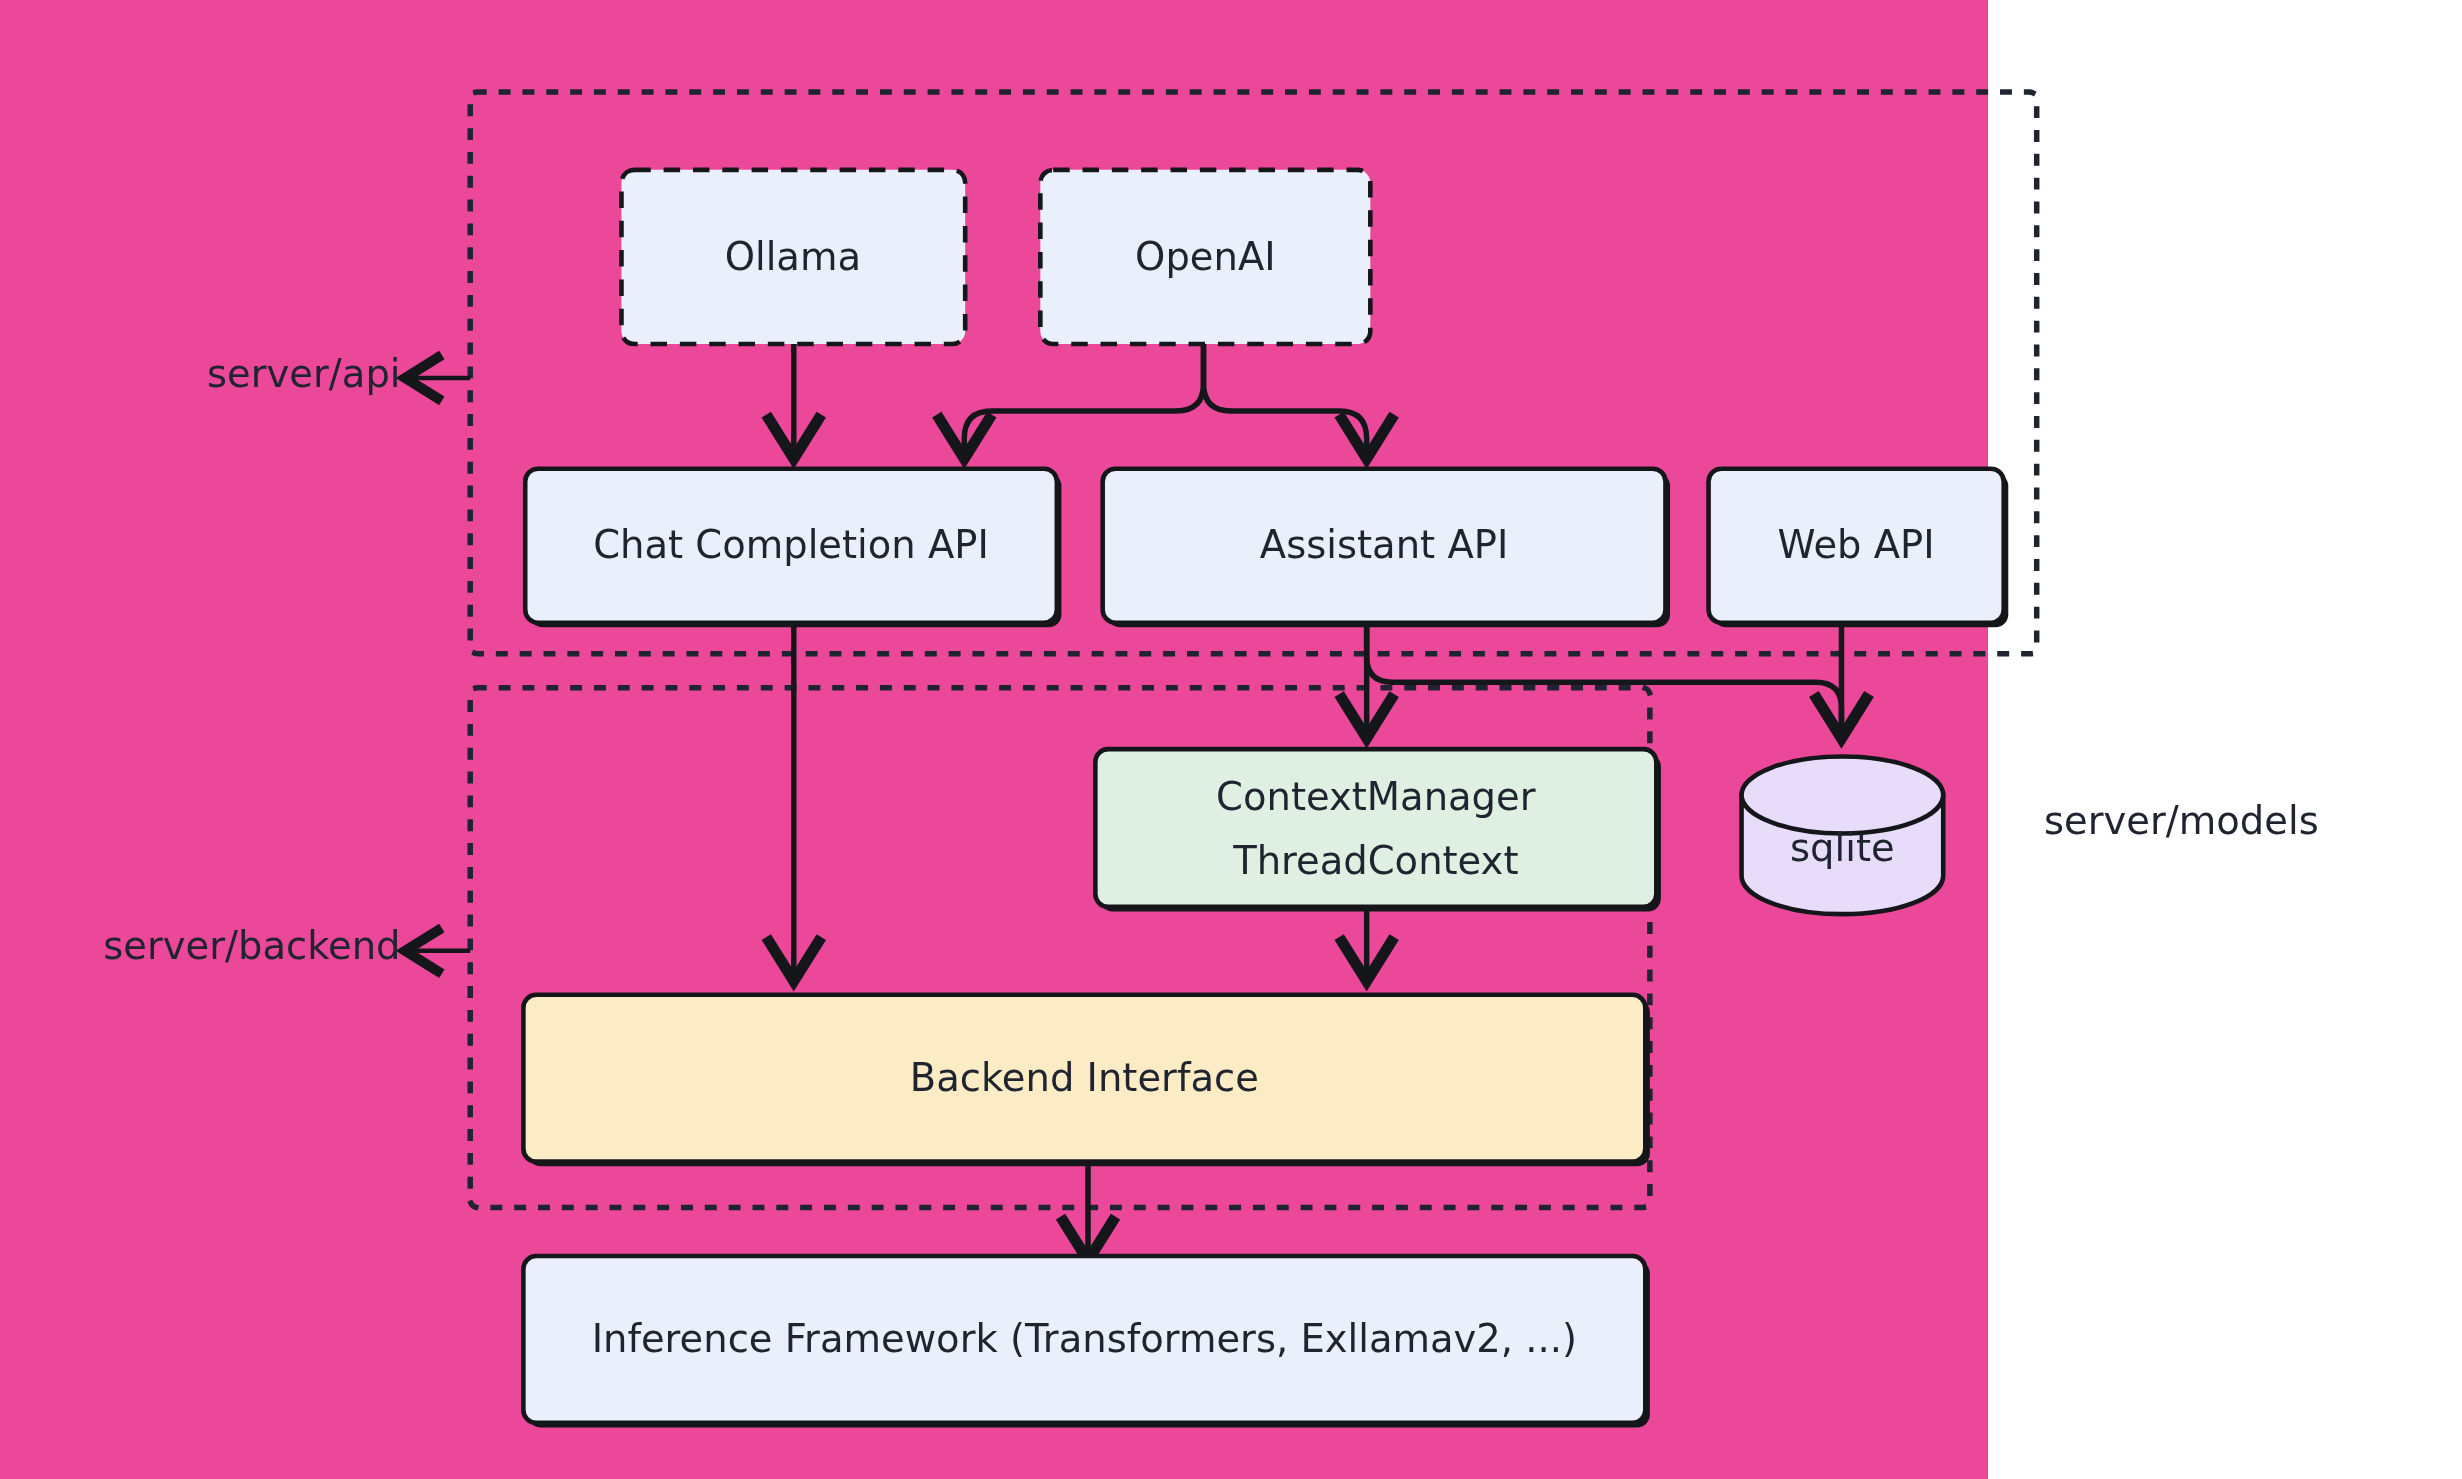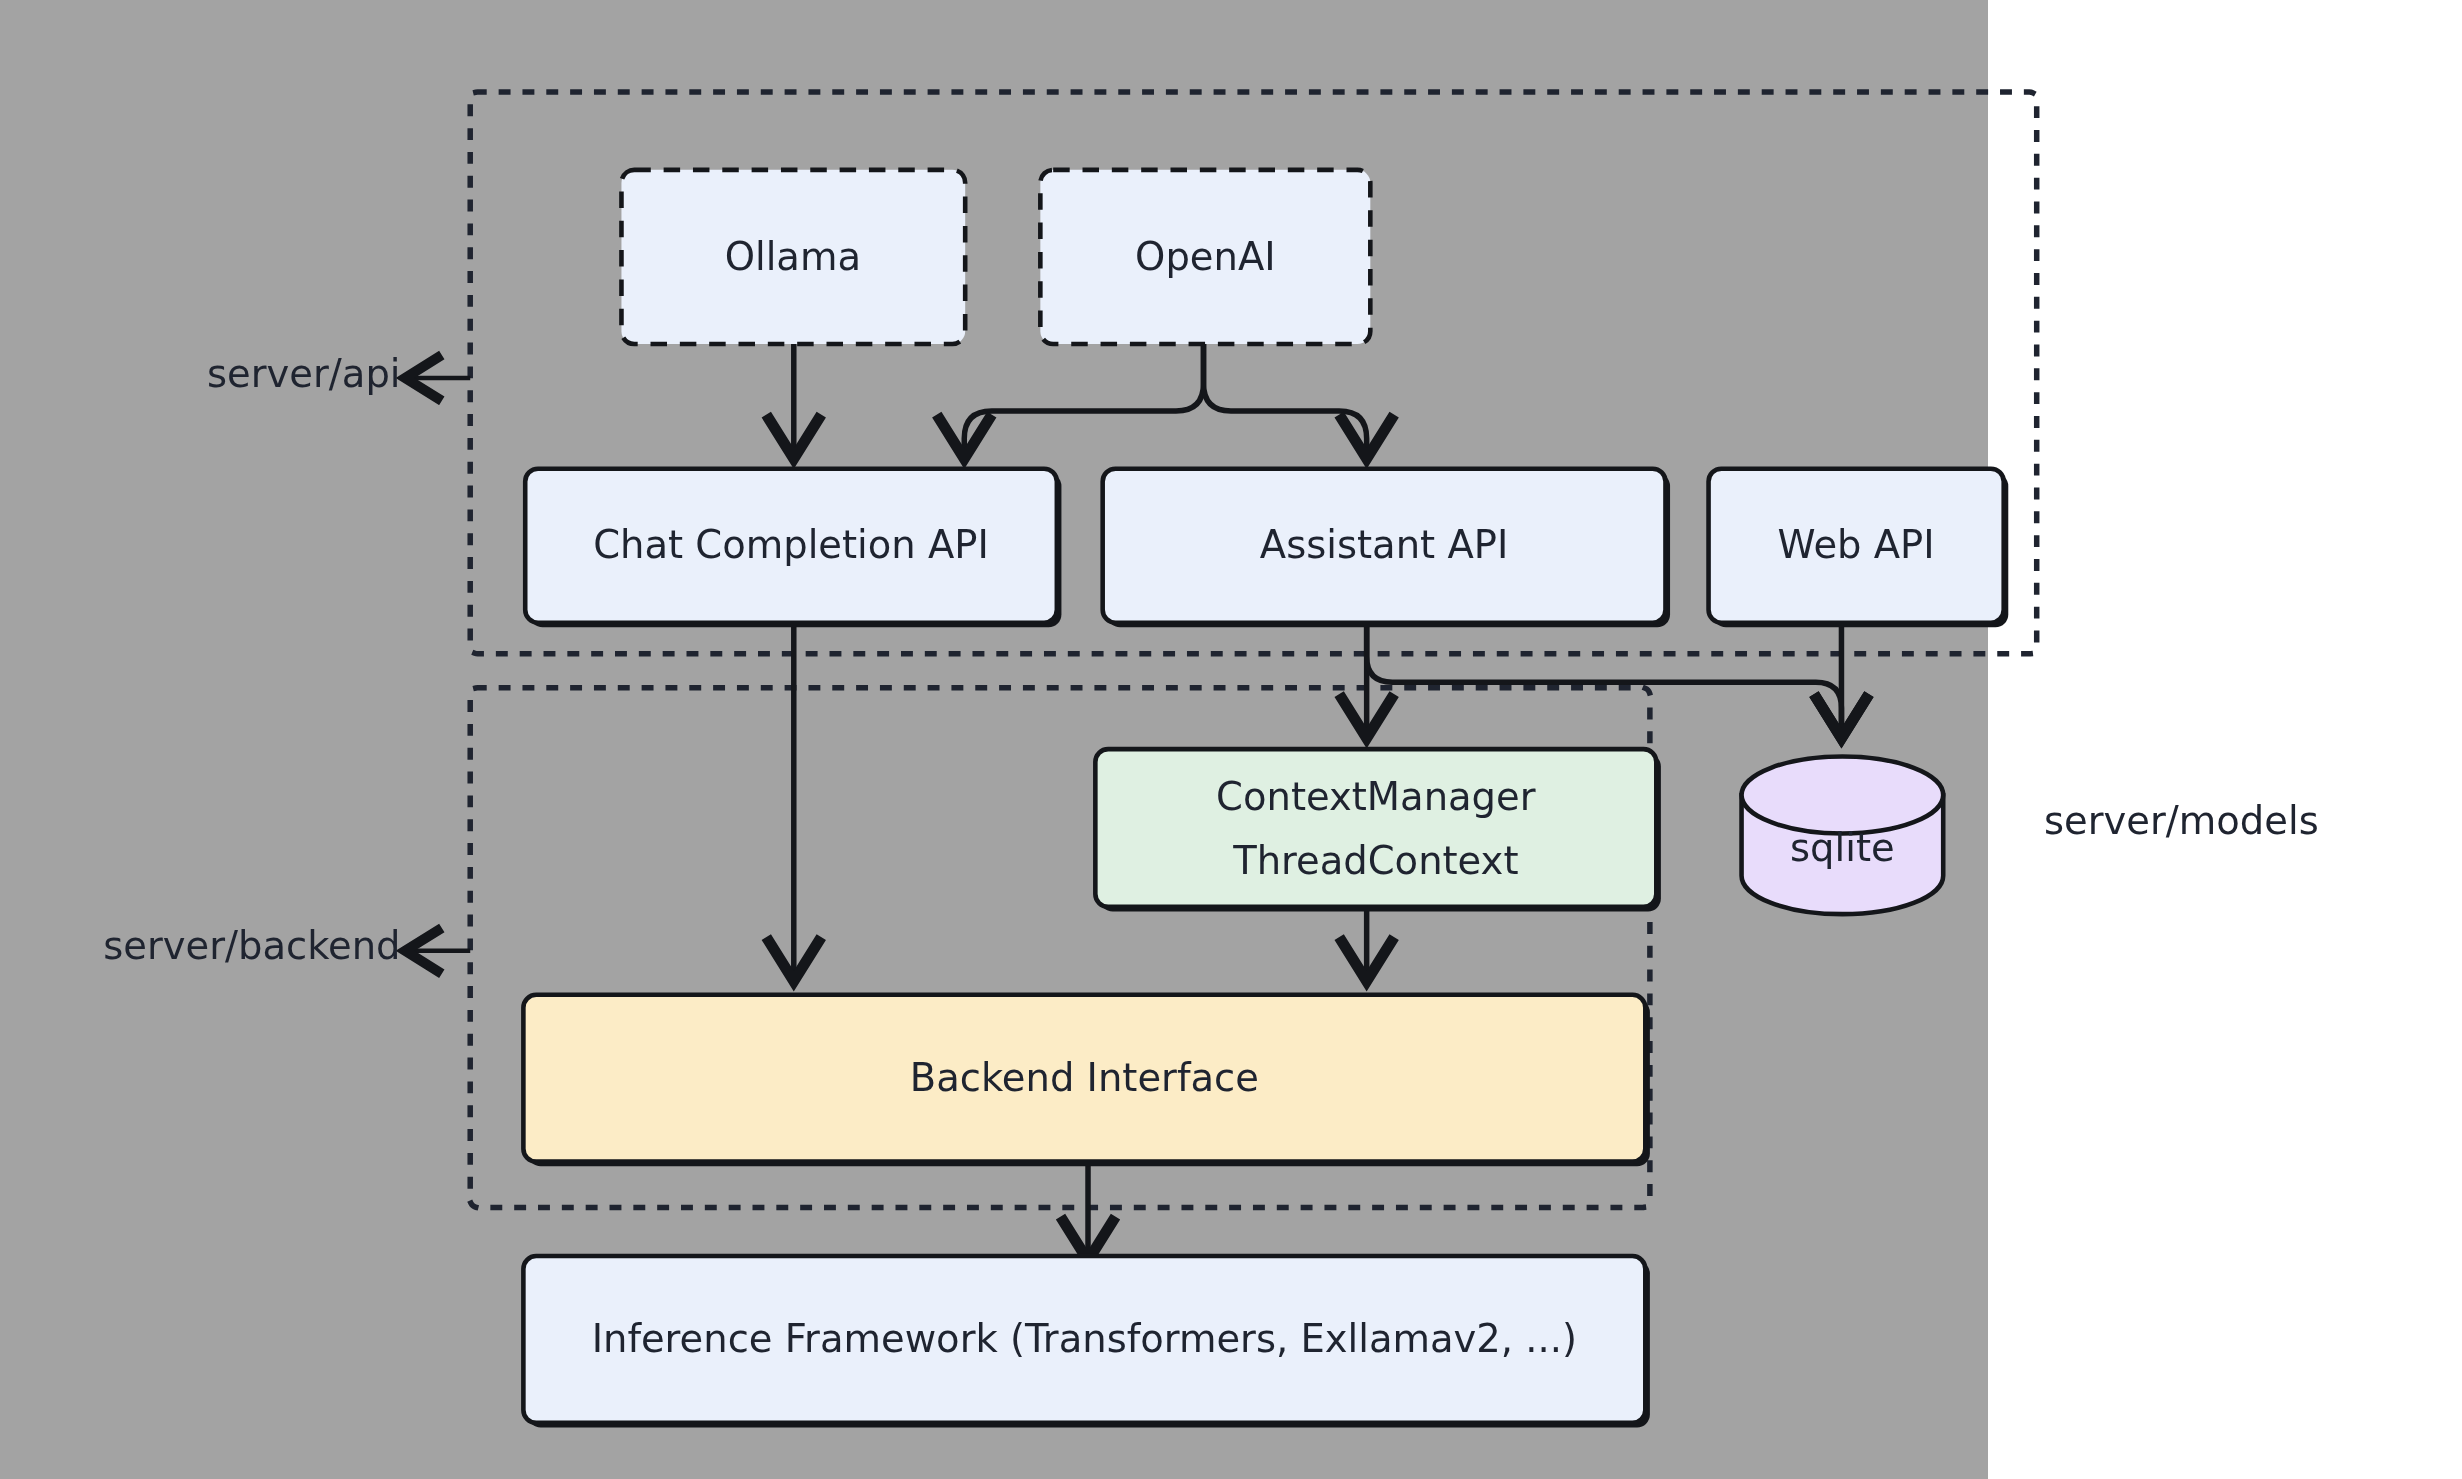--- a/index.html
+++ b/index.html
@@ -10,21 +10,21 @@
   body {
     width: 2462px;
     height: 1480px;
     font-family: "DejaVu Sans", sans-serif;
     overflow: hidden;
   }
   #diagram-root {
     position: relative;
     width: 1988px;
     height: 1480px;
-    background: #a3a3a3;
+    background: #ec4899;
   }
   svg.diagram-svg {
     position: absolute;
     top: 0;
     left: 0;
     width: 2462px;
     height: 1480px;
   }
   .node-label {
     font-family: "DejaVu Sans", sans-serif;

